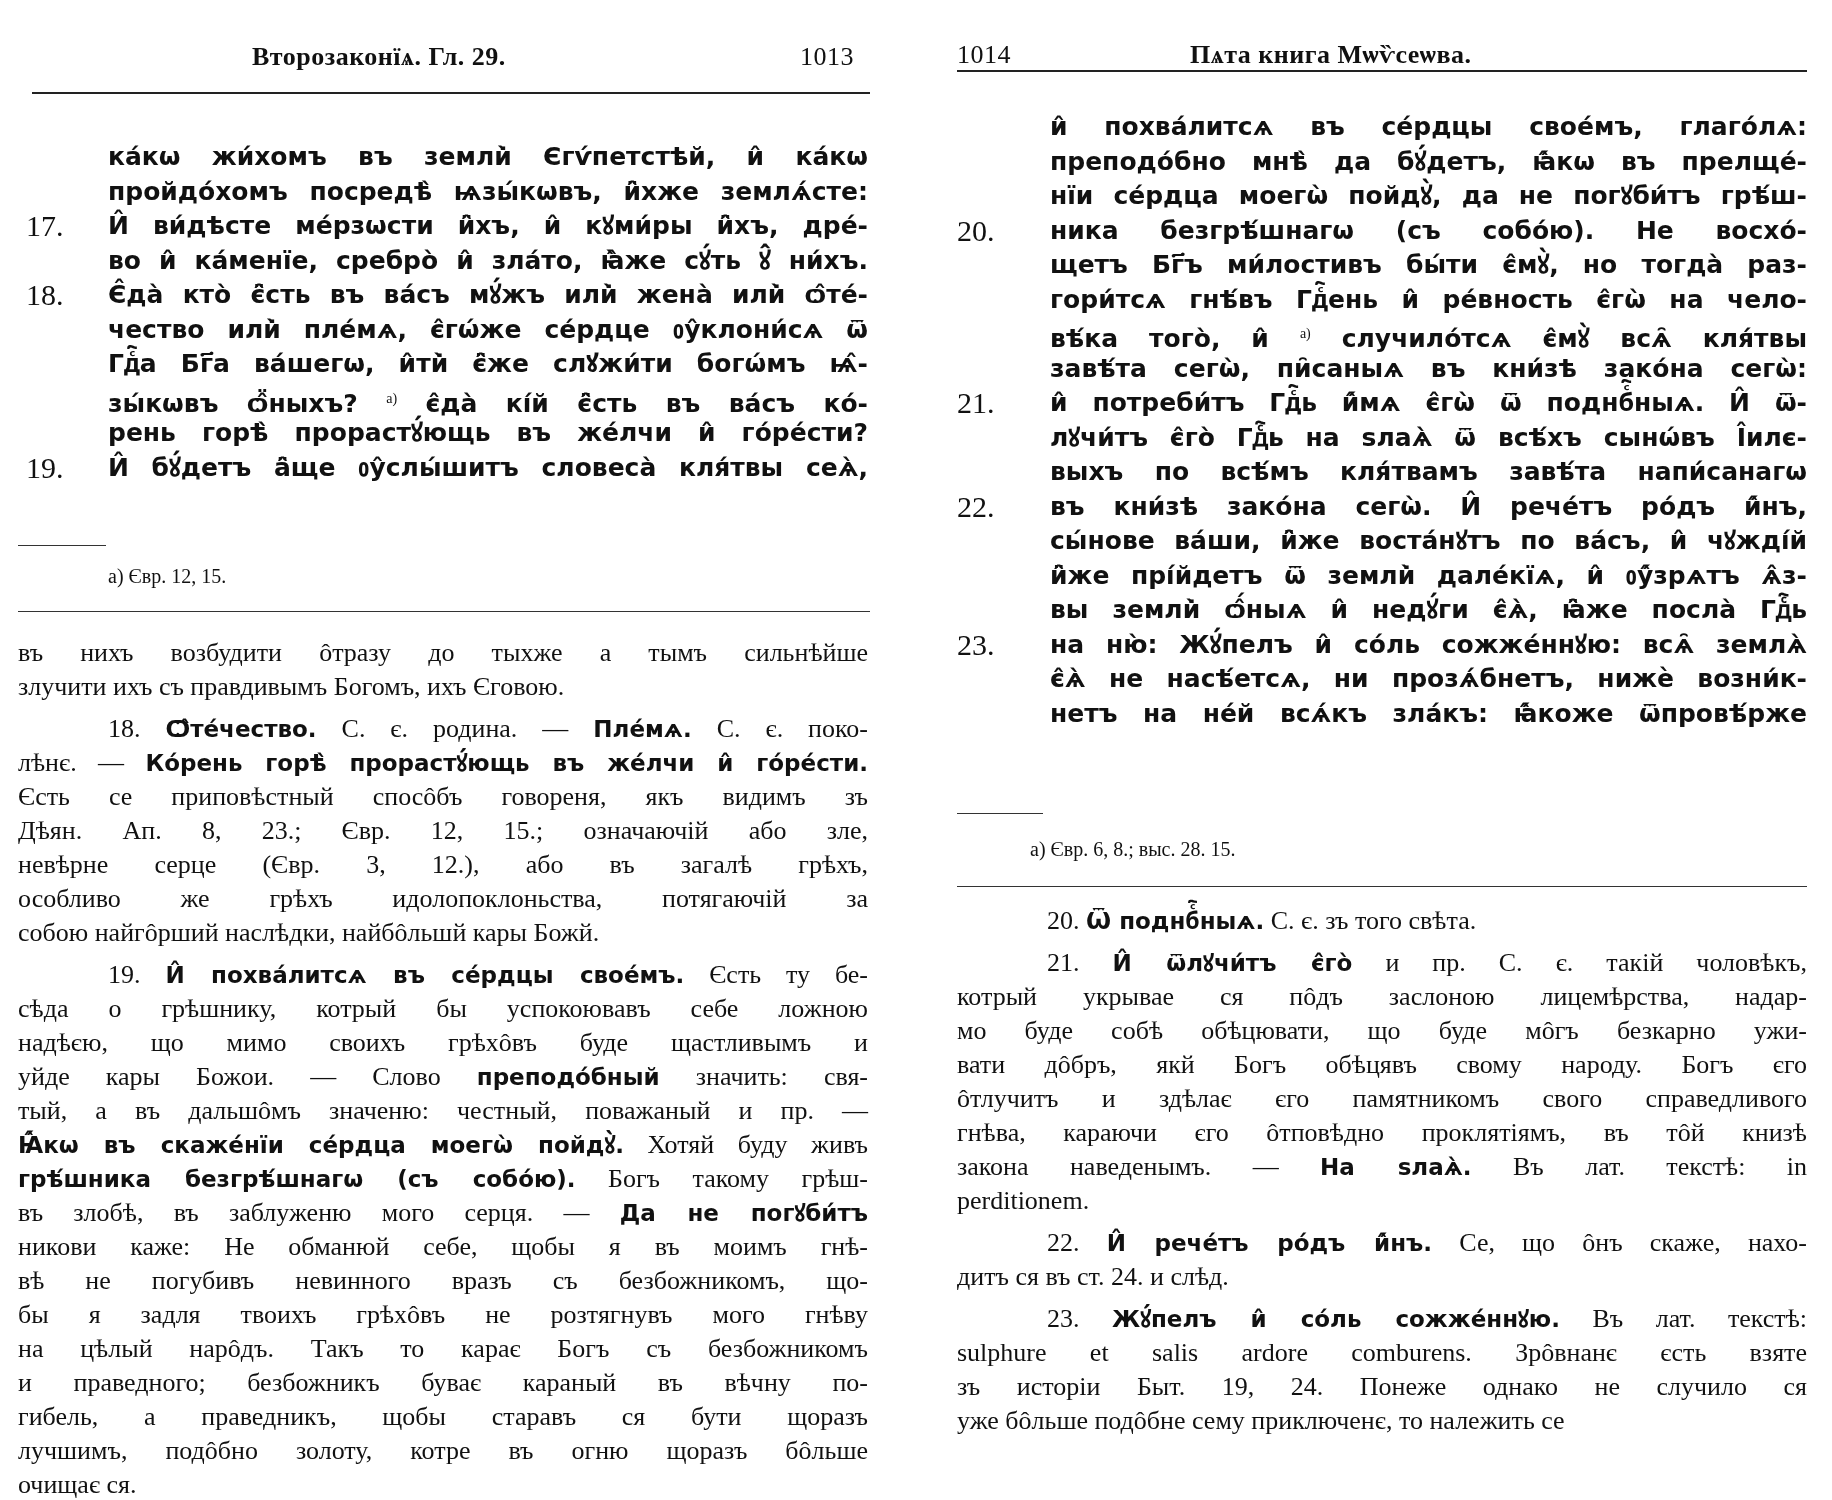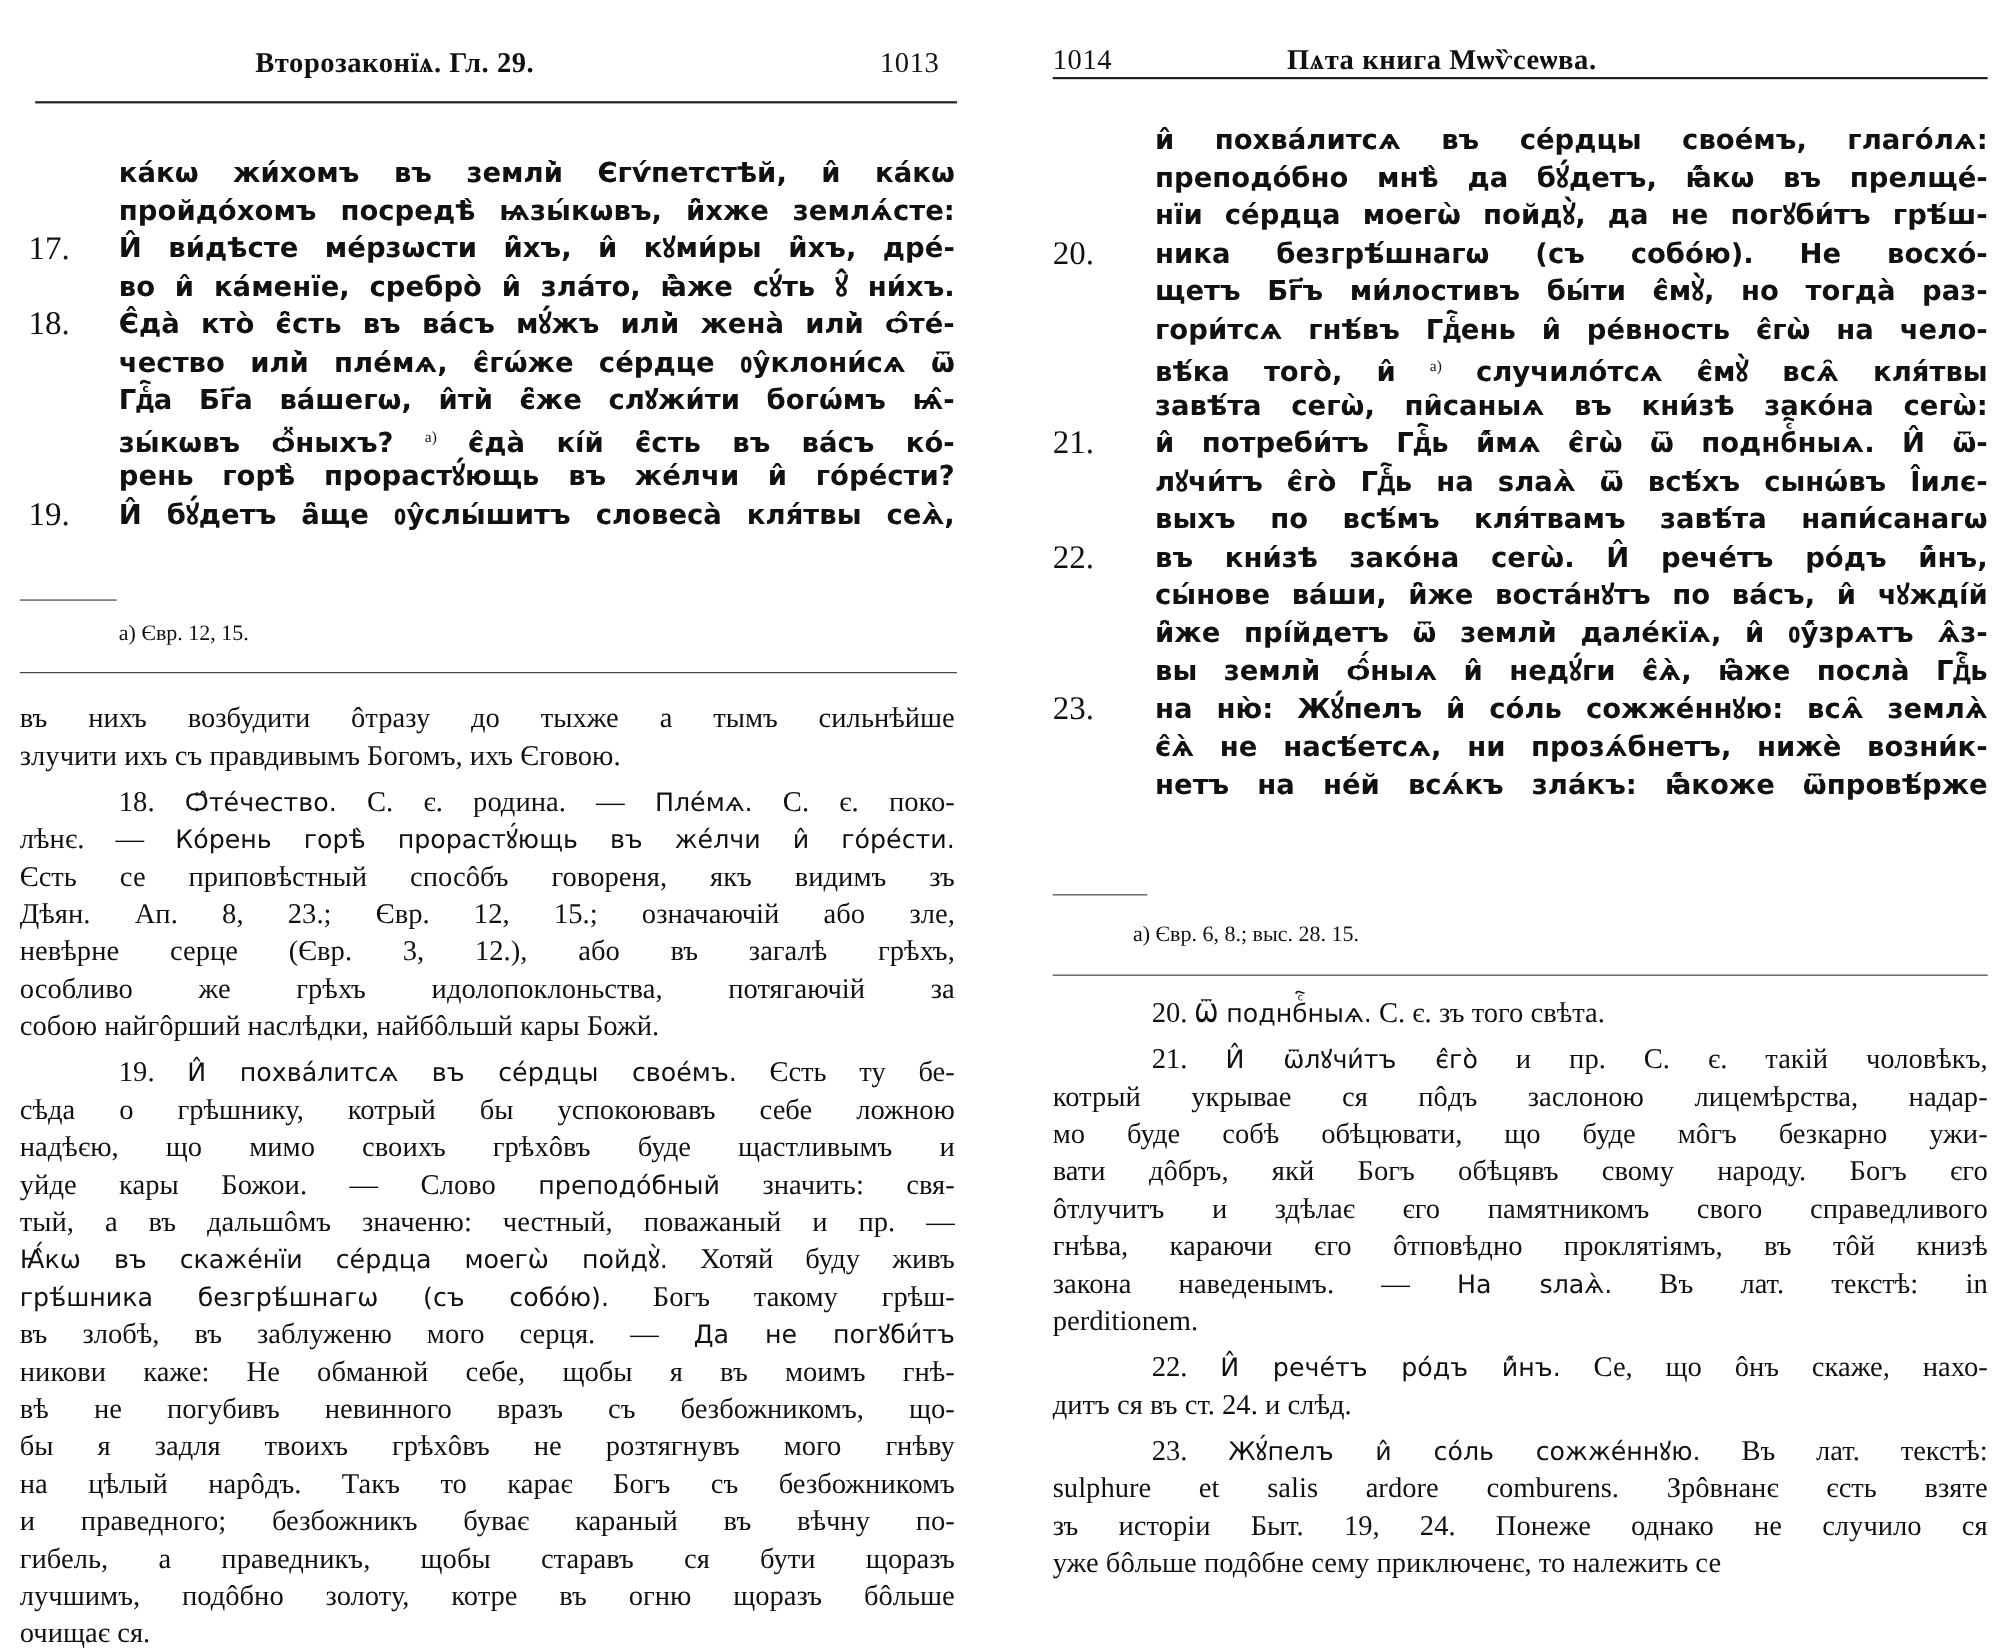--- a/index.html
+++ b/index.html
@@ -2,40 +2,40 @@
 <html><head>
 <meta charset="utf-8">
 <style>
   html, body { margin:0; padding:0; background:#ffffff; }
   body { width:1832px; height:1500px; position:relative; overflow:hidden; color:#111; }
   .page { position:absolute; top:0; height:1500px; }
   #left-page { left:0; width:900px; }
   #right-page { left:930px; width:902px; }
 
   .running-head { position:absolute; height:40px; font-family:"Liberation Serif", serif; font-size:26px; font-weight:bold; letter-spacing:0.5px; }
-  .rh-title { position:absolute; top:0; }
+  .rh-title { position:absolute; top:0;margin-left:20px; }
   .rh-num { position:absolute; top:0; font-weight:bold; }
   .rule { position:absolute; height:0; border-top:2px solid #222; }
   .rule.thin { border-top:1.5px solid #333; }
 
   .verse-block { position:absolute; font-family:"DejaVu Sans", sans-serif; font-weight:bold; font-size:25px; line-height:34.5px; }
   .verse-line { position:relative; white-space:nowrap; text-align:justify; text-align-last:justify; height:34.5px; }
   .vnum { position:absolute; font-family:"Liberation Serif", serif; font-weight:normal; font-size:30px; }
   .sup { font-size:14px; vertical-align:super; font-family:"Liberation Serif", serif; font-weight:normal; }
 
   .footnote { position:absolute; font-family:"Liberation Serif", serif; font-size:20px; font-weight:bold;text-align:right; }
   .fn-rule { position:absolute; height:0; border-top:1.5px solid #333; }
 
   .commentary { position:absolute; font-family:"Liberation Serif", serif; font-size:26px; line-height:34px; text-align:justify; }
   .commentary p { margin:0; }
   .commentary .line { display:block; white-space:nowrap; text-align:justify; text-align-last:justify; height:34px; }
   .commentary .line.last { text-align-last:left; }
   .commentary .indent { padding-left:90px; }
   .commentary .gap { height:8px; display:block; }
-  .ch { font-family:"DejaVu Sans", sans-serif; font-weight:normal; font-size:23px; }
+  .ch { font-family:"DejaVu Sans", sans-serif; font-weight:bold; font-size:23px; }
 </style>
 </head>
 <body>
 
 <div class="page" id="left-page">
   <div class="running-head" style="left:0;top:42px;width:900px;">
     <span class="rh-title" style="left:232px;">Второзаконїѧ. Гл. 29.</span>
     <span class="rh-num" style="left:800px;font-weight:normal;">1013</span>
   </div>
   <div class="rule" style="left:32px;top:92px;width:838px;"></div>

